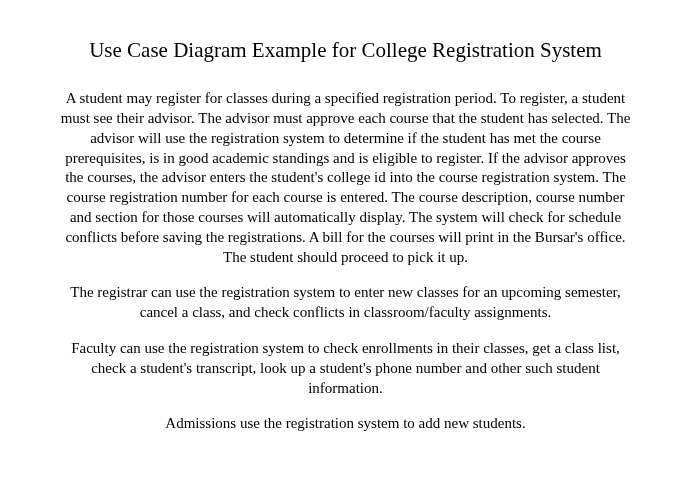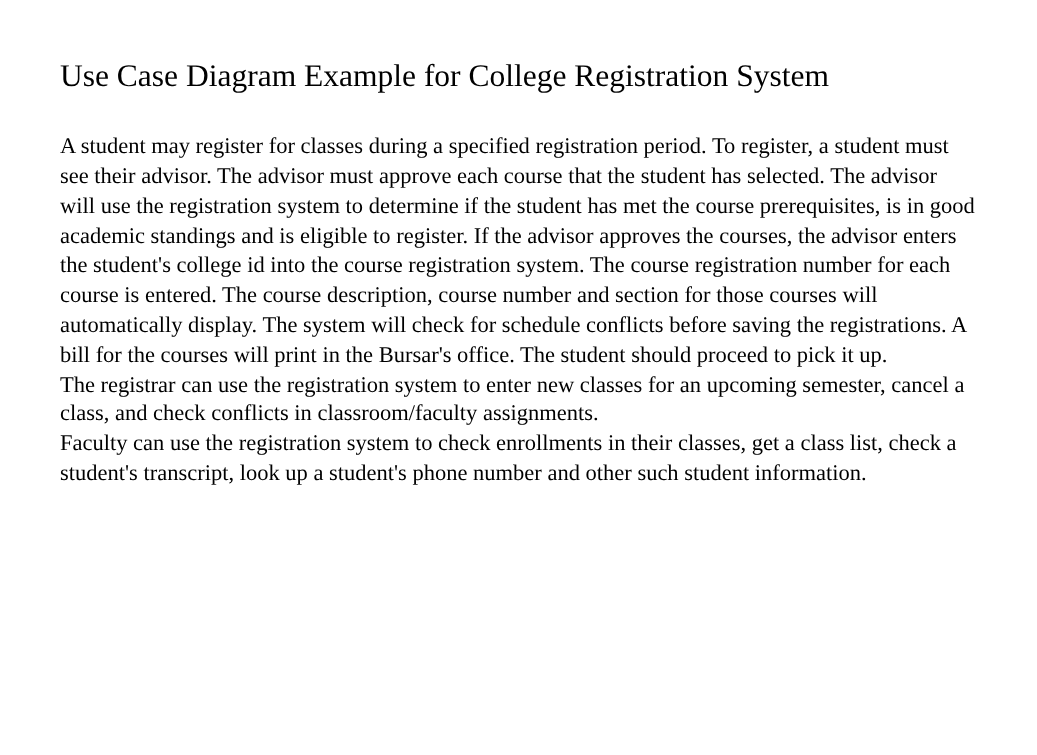--- a/index.html
+++ b/index.html
@@ -1,43 +1,45 @@
 <!DOCTYPE html>
 <html><head>
   <meta charset="utf-8">
   <style>
     * {
       margin: 0;
       padding: 0;
       box-sizing: border-box;
+      text-align: center;
     }
     body {
       background: #ffffff;
       font-family: "Times New Roman", Times, serif;
       width: 691px;
       height: 503px;
       padding: 38px 40px 38px 40px;
       color: #000000;
     }
     .title {
       font-size: 21px;
       font-weight: normal;
       margin-bottom: 26px;
       line-height: 1.2;
     }
     .body-text {
       font-size: 15px;
       line-height: 1.32;
     }
     .body-text p {
-      margin: 0;
+      margin: 16px;
     }
   </style>
 </head>
 <body>
 
 <h1 class="title">Use Case Diagram Example for College Registration System</h1>
 
 <div class="body-text">
   <p>A student may register for classes during a specified registration period. To register, a student must see their advisor. The advisor must approve each course that the student has selected. The advisor will use the registration system to determine if the student has met the course prerequisites, is in good academic standings and is eligible to register. If the advisor approves the courses, the advisor enters the student's college id into the course registration system. The course registration number for each course is entered. The course description, course number and section for those courses will automatically display. The system will check for schedule conflicts before saving the registrations. A bill for the courses will print in the Bursar's office. The student should proceed to pick it up.</p>
   <p>The registrar can use the registration system to enter new classes for an upcoming semester, cancel a class, and check conflicts in classroom/faculty assignments.</p>
   <p>Faculty can use the registration system to check enrollments in their classes, get a class list, check a student's transcript, look up a student's phone number and other such student information.</p>
+  <p>Admissions use the registration system to add new students.</p>
 </div>
 
 </body></html>

